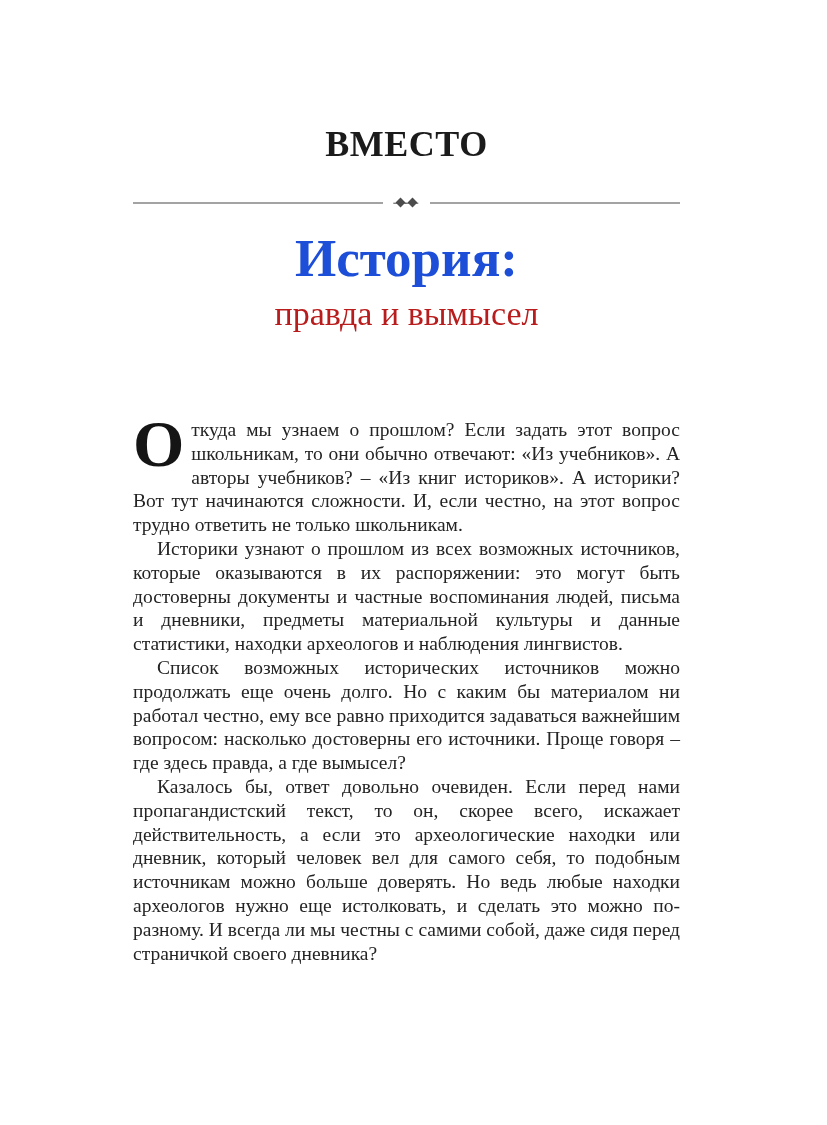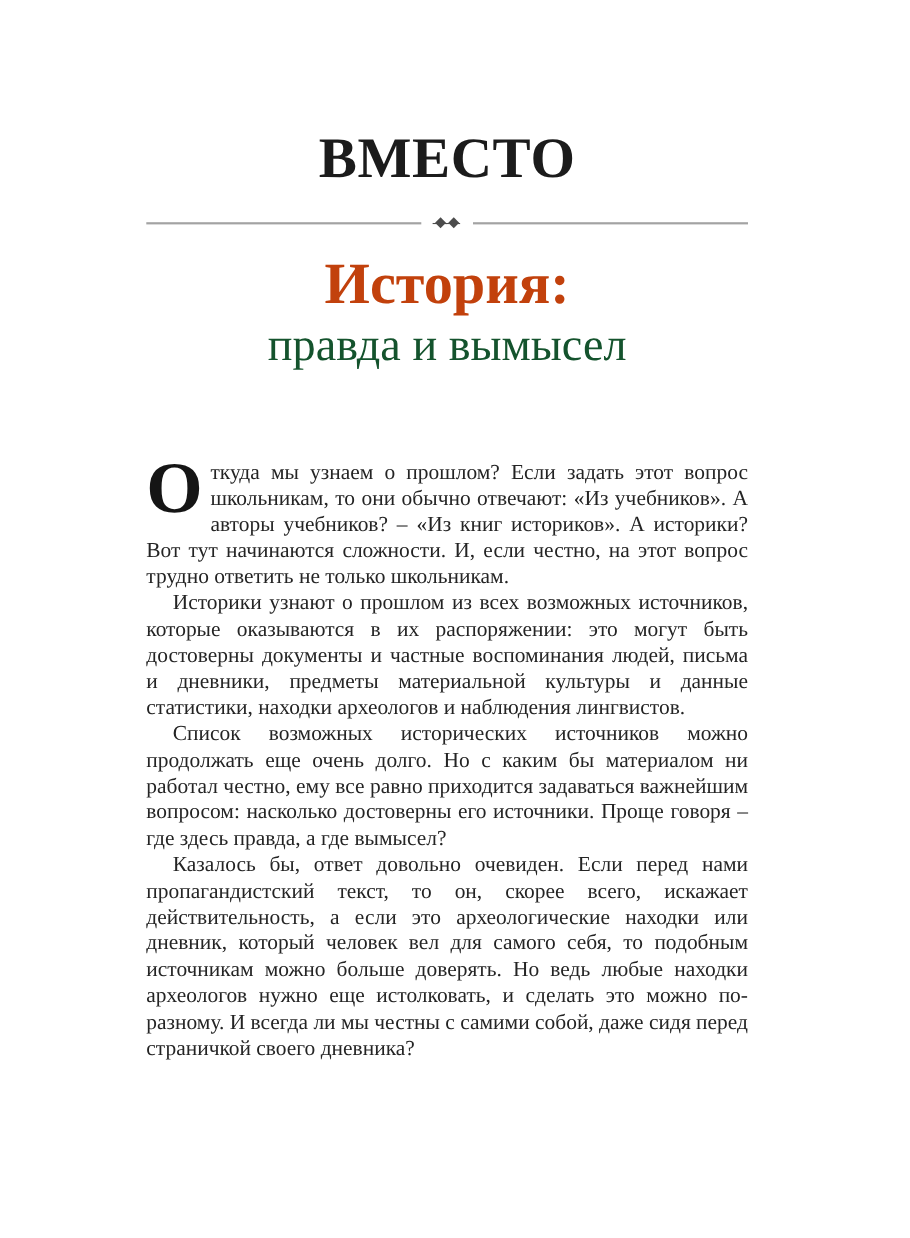--- a/index.html
+++ b/index.html
@@ -19,21 +19,21 @@
   .content {
     position: absolute;
     left: 133px;
     top: 0;
     width: 547px;
   }
   .chapter-title {
     margin: 116px 0 0 0;
     text-align: center;
     font-weight: bold;
-    font-size: 52px;
+    font-size: 36px;
     line-height: 57px;
     letter-spacing: 0.5px;
     color: #1b1b1b;
   }
   .chapter-title .line {
     display: block;
   }
   .divider {
     margin-top: 26px;
     display: flex;
@@ -67,29 +67,29 @@
     height: 1px;
     background: #4c4c4c;
     transform: rotate(-45deg);
   }
   .section-title {
     margin: 24px 0 0 0;
     text-align: center;
     font-weight: bold;
     font-size: 53px;
     line-height: 57px;
-    color: #c2410c;
+    color: #1d4ed8;
   }
   .section-subtitle {
     margin-top: 3px;
     text-align: center;
     font-weight: normal;
-    font-size: 42px;
+    font-size: 34px;
     line-height: 48px;
-    color: #14532d;
+    color: #b91c1c;
   }
   .bodytext {
     margin-top: 80px;
     font-size: 19.5px;
     line-height: 23.8px;
     text-align: justify;
     color: #242424;
   }
   .bodytext p {
     margin: 0;

